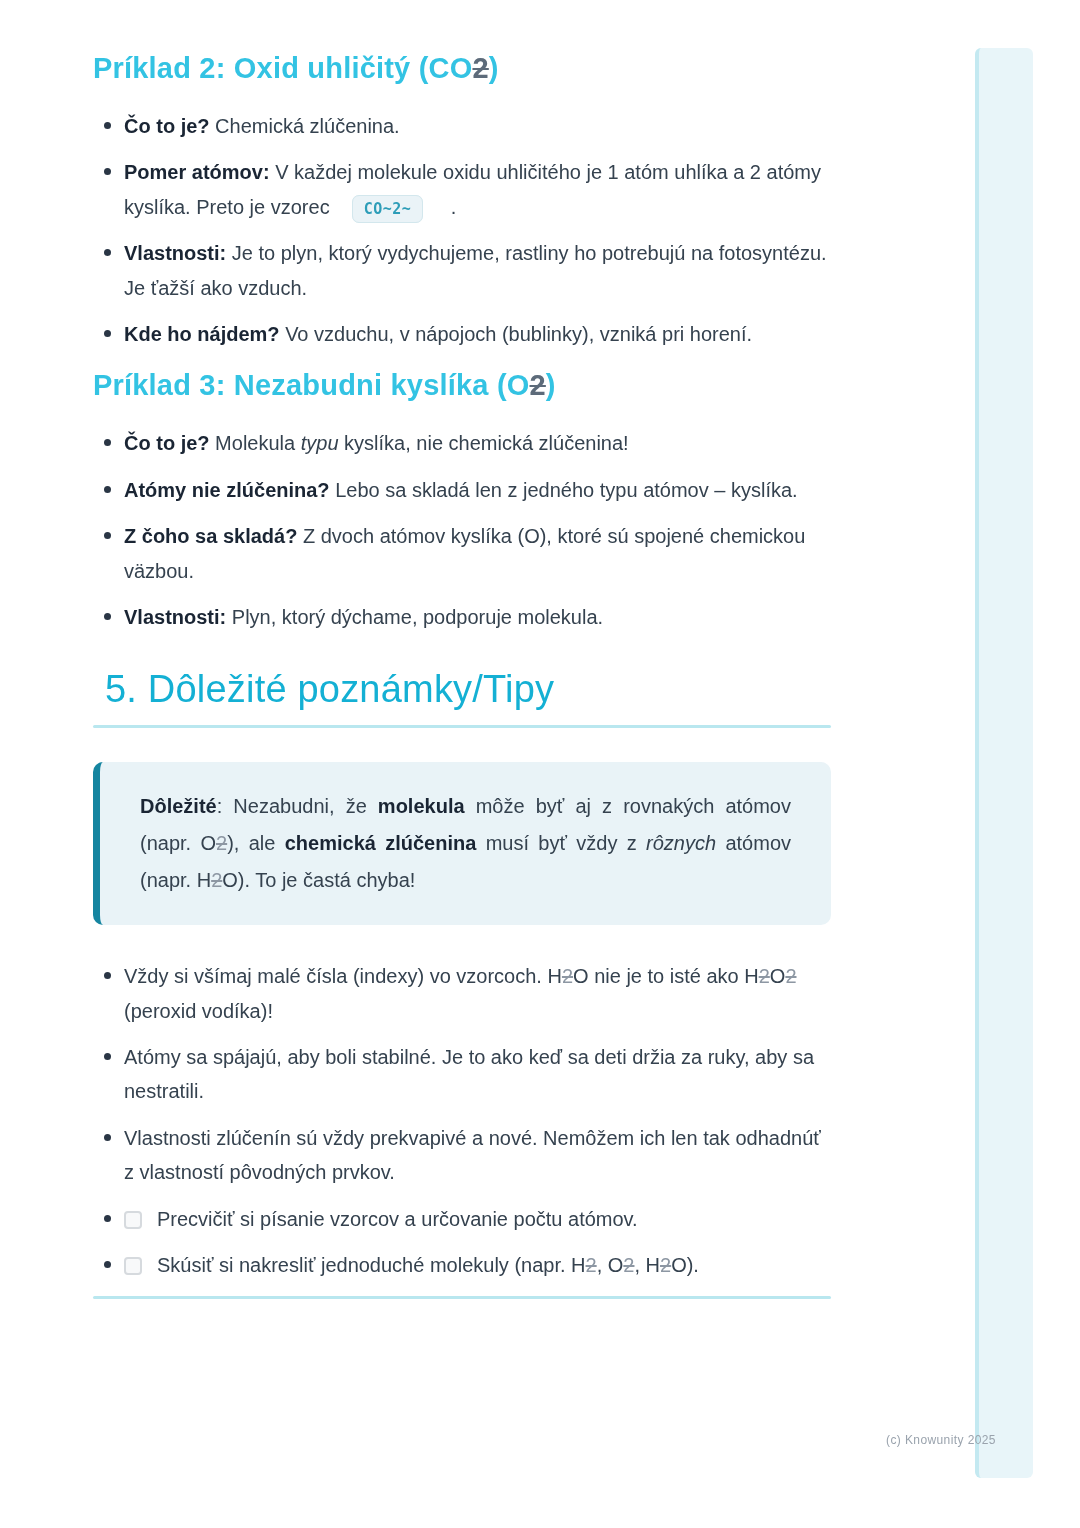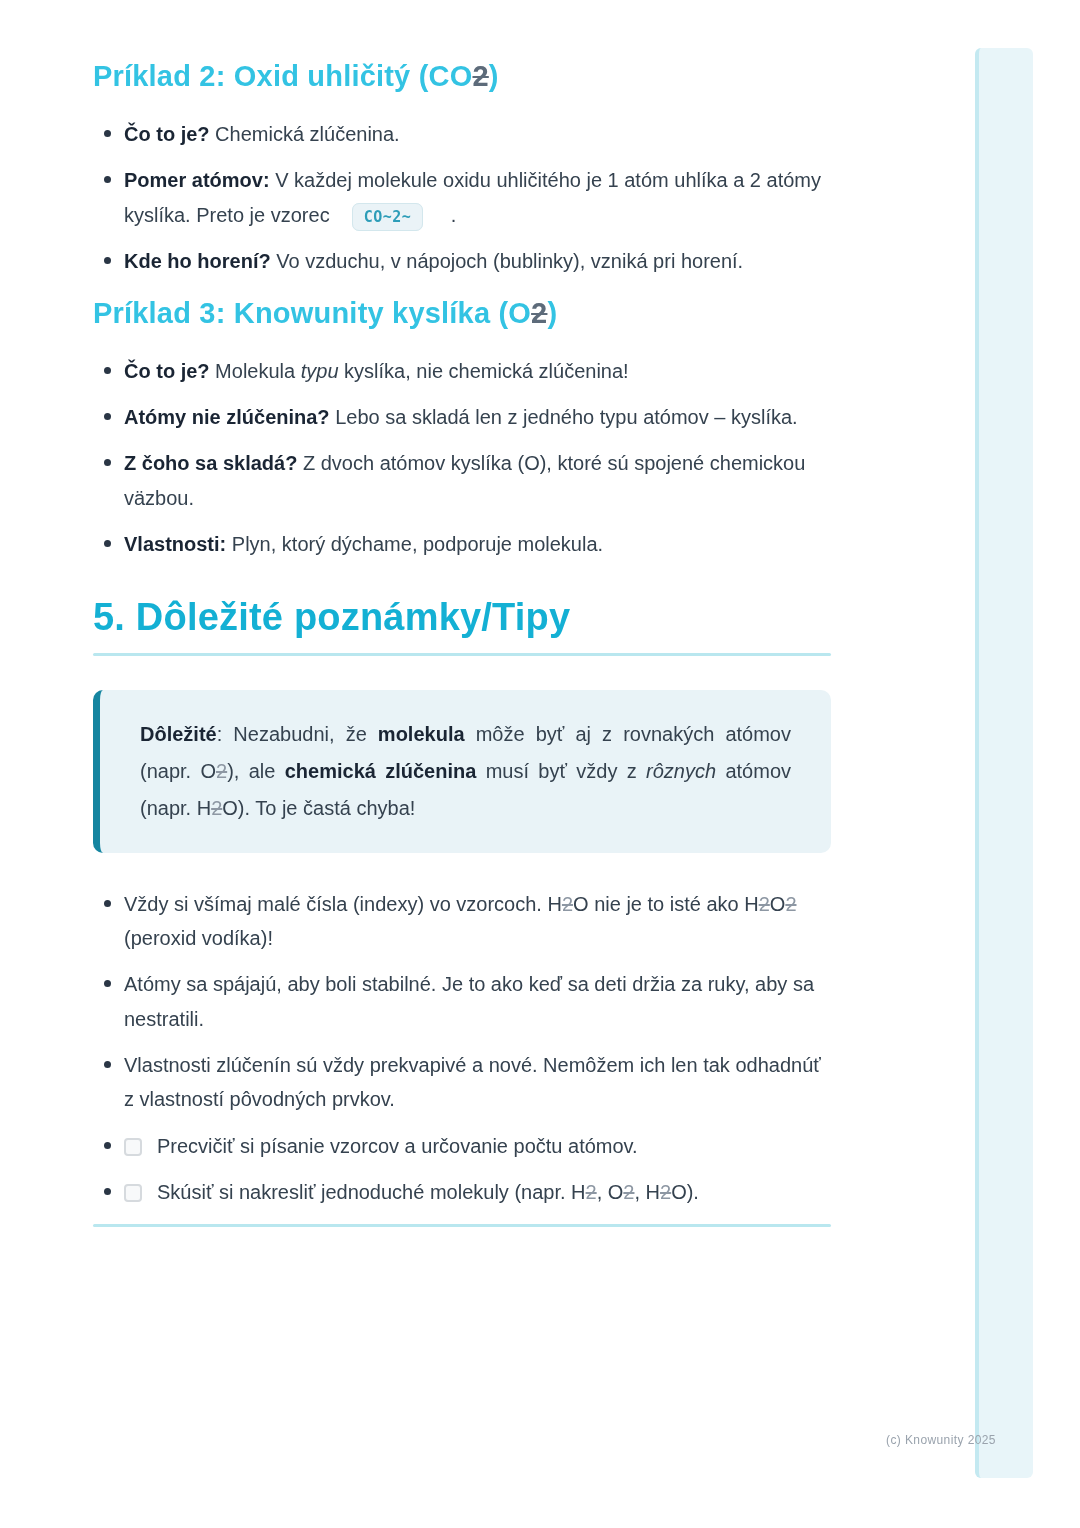--- a/index.html
+++ b/index.html
@@ -17,24 +17,24 @@
   .side-strip{
     position:absolute;left:975px;top:48px;width:58px;height:1430px;z-index:0;
     background:var(--side-strip-bg);border-left:4px solid var(--side-strip-edge);
     border-radius:6px;box-sizing:border-box;
   }
   .content{position:absolute;left:93px;top:40px;width:738px;z-index:1;}
   .b-h3{
     font-size:29px;font-weight:800;color:var(--heading-example);
     margin:18px 0 24px 0;letter-spacing:.2px;
   }
-  .content .b-h3:first-child{margin-top:20px;}
+  .content .b-h3:first-child{margin-top:12px;}
   .b-h2{
-    font-size:38px;font-weight:700;color:var(--heading-section);
-    margin:34px 0 0 0;letter-spacing:.2px;
+    font-size:38px;font-weight:400;color:var(--heading-section);
+    margin:34px 0 0 12px;letter-spacing:.2px;
   }
   .rule{height:3px;background:var(--rule);margin:14px 0 34px 0;border-radius:2px;}
   ul.blist{list-style:none;margin:0 0 4px 0;padding:0;}
   ul.blist li{
     position:relative;padding-left:31px;margin:0 0 12px 0;
     font-size:20px;line-height:1.72;color:var(--text);
   }
   ul.blist li::before{
     content:'';position:absolute;left:11px;top:13px;width:7px;height:7px;
     border-radius:50%;background:#2a3645;
@@ -67,23 +67,24 @@
 </head>
 <body>
 
 <div class="side-strip"></div>
 
 <div class="content">
     <div class="b-h3"><span class="seg ">Príklad 2: Oxid uhličitý (CO</span><span class="seg struck">2</span><span class="seg ">)</span></div>
     <ul class="blist">
       <li><span class="seg b">Čo to je?</span><span class="seg "> Chemická zlúčenina.</span></li>
       <li><span class="seg b">Pomer atómov:</span><span class="seg "> V každej molekule oxidu uhličitého je 1 atóm uhlíka a 2 atómy kyslíka. Preto je vzorec</span><span class="seg chip">CO~2~</span><span class="seg "> .</span></li>
-      <li><span class="seg b">Kde ho horení?</span><span class="seg "> Vo vzduchu, v nápojoch (bublinky), vzniká pri horení.</span></li>
+      <li><span class="seg b">Vlastnosti:</span><span class="seg "> Je to plyn, ktorý vydychujeme, rastliny ho potrebujú na fotosyntézu. Je ťažší ako vzduch.</span></li>
+      <li><span class="seg b">Kde ho nájdem?</span><span class="seg "> Vo vzduchu, v nápojoch (bublinky), vzniká pri horení.</span></li>
     </ul>
-    <div class="b-h3"><span class="seg ">Príklad 3: Knowunity kyslíka (O</span><span class="seg struck">2</span><span class="seg ">)</span></div>
+    <div class="b-h3"><span class="seg ">Príklad 3: Nezabudni kyslíka (O</span><span class="seg struck">2</span><span class="seg ">)</span></div>
     <ul class="blist">
       <li><span class="seg b">Čo to je?</span><span class="seg "> Molekula </span><span class="seg i">typu</span><span class="seg "> kyslíka, nie chemická zlúčenina!</span></li>
       <li><span class="seg b">Atómy nie zlúčenina?</span><span class="seg "> Lebo sa skladá len z jedného typu atómov – kyslíka.</span></li>
       <li><span class="seg b">Z čoho sa skladá?</span><span class="seg "> Z dvoch atómov kyslíka (O), ktoré sú spojené chemickou väzbou.</span></li>
       <li><span class="seg b">Vlastnosti:</span><span class="seg "> Plyn, ktorý dýchame, podporuje molekula.</span></li>
     </ul>
     <div class="b-h2"><span class="seg ">5. Dôležité poznámky/Tipy</span></div>
     <div class="rule"></div>
     <div class="callout"><span class="seg b">Dôležité</span><span class="seg ">: Nezabudni, že </span><span class="seg b">molekula</span><span class="seg "> môže byť aj z rovnakých atómov (napr. O</span><span class="seg struck">2</span><span class="seg ">), ale </span><span class="seg b">chemická zlúčenina</span><span class="seg "> musí byť vždy z </span><span class="seg i">rôznych</span><span class="seg "> atómov (napr. H</span><span class="seg struck">2</span><span class="seg ">O). To je častá chyba!</span></div>
     <ul class="blist">

